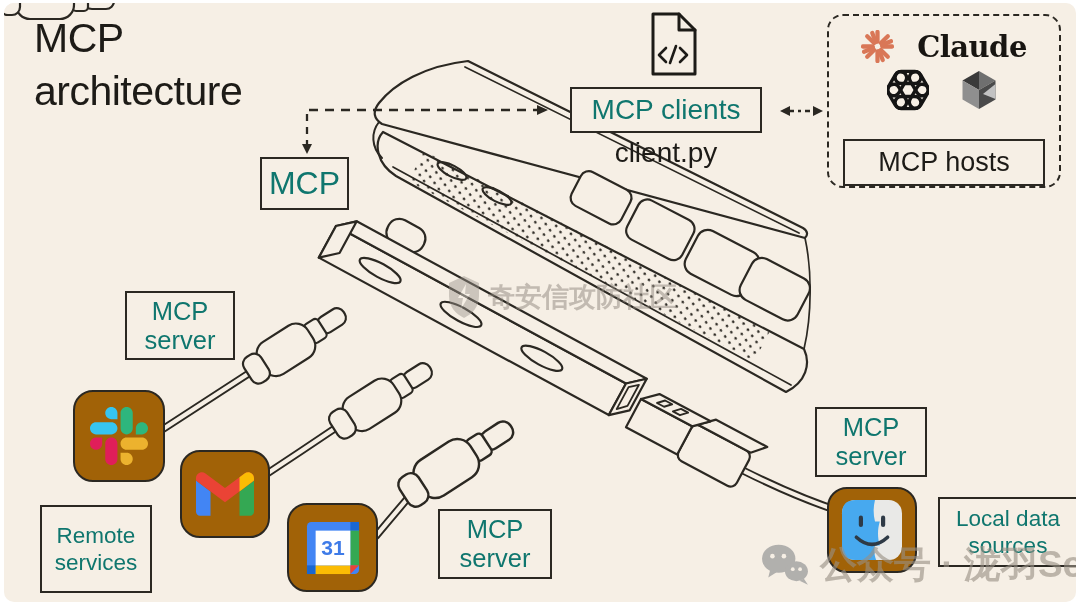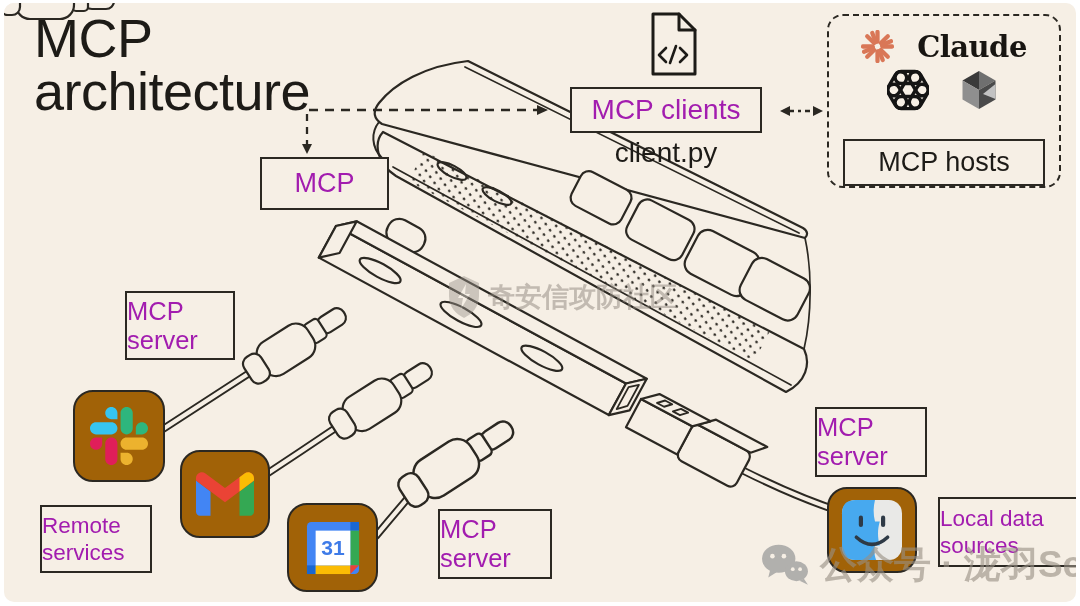--- a/index.html
+++ b/index.html
@@ -1,25 +1,25 @@
 <!DOCTYPE html>
 <html><head>
 <meta charset="utf-8">
 <style>
   html,body{margin:0;padding:0;background:#ffffff;}
   .stage{position:relative;width:1080px;height:606px;background:#ffffff;overflow:hidden;
          font-family:"Liberation Sans",sans-serif;}
   .canvas{position:absolute;left:4px;top:3px;width:1072px;height:599px;background:#F6EFE5;
           border-radius:10px;overflow:hidden;}
   .art{position:absolute;left:-4px;top:-3px;width:1080px;height:606px;z-index:1;}
-  .title{position:absolute;left:30px;top:9px;width:260px;font-size:54px;line-height:53px;
+  .title{position:absolute;left:30px;top:9px;width:260px;font-size:41px;line-height:53px;
          font-weight:500;color:#1D1B17;letter-spacing:-.5px;z-index:2;}
   .lbox{position:absolute;box-sizing:border-box;border:2.2px solid #2B2822;background:#F6EFE5;
-        display:flex;align-items:center;justify-content:center;text-align:left;
-        color:#a21caf;z-index:2;}
+        display:flex;align-items:center;justify-content:center;text-align:center;
+        color:#0f766e;z-index:2;}
   .cap{position:absolute;text-align:center;color:#1D1B17;z-index:2;}
   .tile{position:absolute;box-sizing:border-box;border:2.2px solid #2B2822;background:#a16207;
         border-radius:20px;display:flex;align-items:center;justify-content:center;z-index:2;}
   .hosts{position:absolute;left:823px;top:11px;width:234px;height:174px;border:2.4px dashed #2B2822;
          border-radius:16px;display:flex;flex-direction:column;align-items:center;padding-top:12px;
          box-sizing:border-box;z-index:2;}
   .claude-row{display:flex;align-items:center;gap:23px;height:38px;}
   .claude-word{font-family:"DejaVu Serif","Liberation Serif",serif;font-size:29px;font-weight:600;
                color:#181511;letter-spacing:-.5px;}
   .logos-row{display:flex;align-items:center;gap:28px;margin-top:3px;height:44px;}
@@ -138,21 +138,21 @@
       <g fill="none" stroke-width="2.6">
         <polyline points="21,36 14,43 21,50"></polyline>
         <line x1="25" y1="51" x2="31" y2="34"></line>
         <polyline points="35,36 42,43 35,50"></polyline>
       </g>
     </g>
   </svg>
 
   <div class="title">MCP architecture</div>
 
-  <div class="lbox" style="left:256px;top:154px;width:129px;height:53px;font-size:27px;">MCP</div>
+  <div class="lbox" style="left:256px;top:154px;width:89px;height:53px;font-size:32px;">MCP</div>
 
   <div class="lbox" style="left:566px;top:84px;width:192px;height:46px;font-size:28px;">MCP clients</div>
   <div class="cap" style="left:566px;top:134px;width:192px;font-size:28px;">client.py</div>
 
   <div class="hosts">
     <div class="claude-row">
       <svg width="33" height="33" viewBox="-17 -17 34 34">
         <g stroke="#D97757" stroke-width="4.4" stroke-linecap="round">
           <line x1="0" y1="-5" x2="0" y2="-15"></line>
               <line x1="0" y1="5" x2="0" y2="15"></line>
@@ -188,21 +188,21 @@
         <polygon points="16.5,-9.5 16.5,9.5 0,19 0,0" fill="#4a4a4a"></polygon>
         <polygon points="16.5,-6 16.5,9 4,4" fill="#c2c2c2"></polygon>
       </svg>
     </div>
     <div class="hosts-box">MCP hosts</div>
   </div>
 
   <div class="lbox" style="left:121px;top:288px;width:110px;height:69px;font-size:25.5px;line-height:29px;">MCP server</div>
   <div class="lbox" style="left:434px;top:506px;width:114px;height:70px;font-size:25.5px;line-height:29px;">MCP server</div>
   <div class="lbox" style="left:811px;top:404px;width:112px;height:70px;font-size:25.5px;line-height:29px;">MCP server</div>
-  <div class="lbox" style="left:36px;top:502px;width:112px;height:68px;font-size:22.5px;line-height:27px;">Remote services</div>
+  <div class="lbox" style="left:36px;top:502px;width:112px;height:88px;font-size:22.5px;line-height:27px;">Remote services</div>
   <div class="lbox" style="left:934px;top:494px;width:140px;height:70px;font-size:22.5px;line-height:27px;">Local data sources</div>
 
   <div class="tile" style="left:69px;top:387px;width:92px;height:92px;">
     <svg width="58" height="58" viewBox="0 0 122.8 122.8">
       <path fill="#E01E5A" d="M25.8,77.6c0,7.1-5.8,12.9-12.9,12.9S0,84.7,0,77.6s5.8-12.9,12.9-12.9h12.9V77.6z M32.3,77.6c0-7.1,5.8-12.9,12.9-12.9s12.9,5.8,12.9,12.9v32.3c0,7.1-5.8,12.9-12.9,12.9s-12.9-5.8-12.9-12.9V77.6z"></path>
       <path fill="#36C5F0" d="M45.2,25.8c-7.1,0-12.9-5.8-12.9-12.9S38.1,0,45.2,0s12.9,5.8,12.9,12.9v12.9H45.2z M45.2,32.3c7.1,0,12.9,5.8,12.9,12.9s-5.8,12.9-12.9,12.9H12.9C5.8,58.1,0,52.3,0,45.2s5.8-12.9,12.9-12.9H45.2z"></path>
       <path fill="#2EB67D" d="M97,45.2c0-7.1,5.8-12.9,12.9-12.9s12.9,5.8,12.9,12.9s-5.8,12.9-12.9,12.9H97V45.2z M90.5,45.2c0,7.1-5.8,12.9-12.9,12.9s-12.9-5.8-12.9-12.9V12.9C64.7,5.8,70.5,0,77.6,0s12.9,5.8,12.9,12.9V45.2z"></path>
       <path fill="#ECB22E" d="M77.6,97c7.1,0,12.9,5.8,12.9,12.9s-5.8,12.9-12.9,12.9s-12.9-5.8-12.9-12.9V97H77.6z M77.6,90.5c-7.1,0-12.9-5.8-12.9-12.9s5.8-12.9,12.9-12.9h32.3c7.1,0,12.9,5.8,12.9,12.9s-5.8,12.9-12.9,12.9H77.6z"></path>
     </svg>
   </div>

